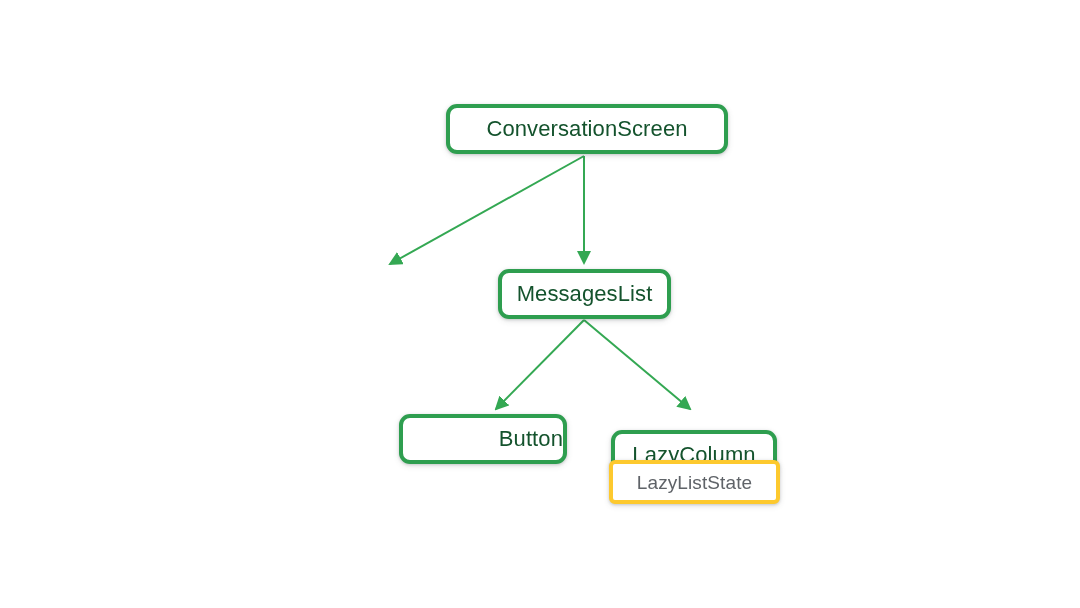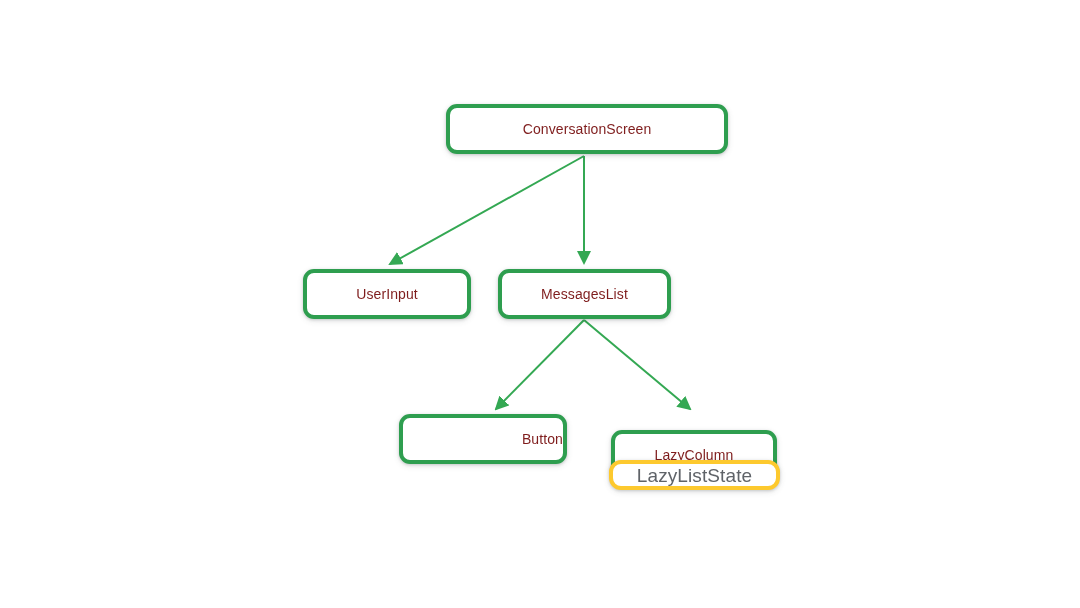--- a/index.html
+++ b/index.html
@@ -35,25 +35,25 @@
     justify-content: center;
     box-shadow: 0 1px 3px rgba(60,64,67,0.22), 0 2px 6px rgba(60,64,67,0.12);
   }
   .node-green {
     border-color: #2e9e4f;
   }
   .node-yellow {
     border-color: #fdc92e;
   }
   .node-label {
-    font-size: 14px;
+    font-size: 22px;
     line-height: 1;
     letter-spacing: 0.1px;
     white-space: nowrap;
-    color: #7f1d1d;
+    color: #14532d;
   }
   .label-muted {
     color: #5f6368;
   }
   
   #node-conversationscreen {
     left: 446px; top: 104px; width: 282px; height: 50px;
   }
   #node-userinput {
     left: 303px; top: 269px; width: 168px; height: 50px;
@@ -63,22 +63,22 @@
   }
   #node-button {
     left: 399px; top: 414px; width: 168px; height: 50px; justify-content: flex-end;
   }
   #node-lazycolumn {
     left: 611px; top: 414px; width: 166px; height: 50px;
     z-index: 1;
     margin-top: 16px;
   }
   #node-lazyliststate {
-    left: 609px; top: 460px; width: 171px; height: 30px;
-    border-radius: 12px;
+    left: 609px; top: 460px; width: 171px; height: 44px;
+    border-radius: 6px;
     z-index: 2;
   }
   #node-lazyliststate .node-label {
     font-size: 19px;
   }
 </style>
 </head>
 <body>
 
 <div id="canvas">
@@ -96,23 +96,20 @@
 
     <line x1="584" y1="320" x2="496" y2="409" stroke="#34a853" stroke-width="2" marker-end="url(#arrowhead)"></line>
 
     <line x1="584" y1="320" x2="690" y2="409" stroke="#34a853" stroke-width="2" marker-end="url(#arrowhead)"></line>
   </svg>
 
   <div class="node node-green" id="node-conversationscreen">
     <span class="node-label">ConversationScreen</span>
   </div>
 
-  <div class="node node-green" id="node-userinput">
-    <span class="node-label">UserInput</span>
-  </div>
 
   <div class="node node-green" id="node-messageslist">
     <span class="node-label">MessagesList</span>
   </div>
 
   <div class="node node-green" id="node-button">
     <span class="node-label">Button</span>
   </div>
 
   <div class="node node-green" id="node-lazycolumn">

